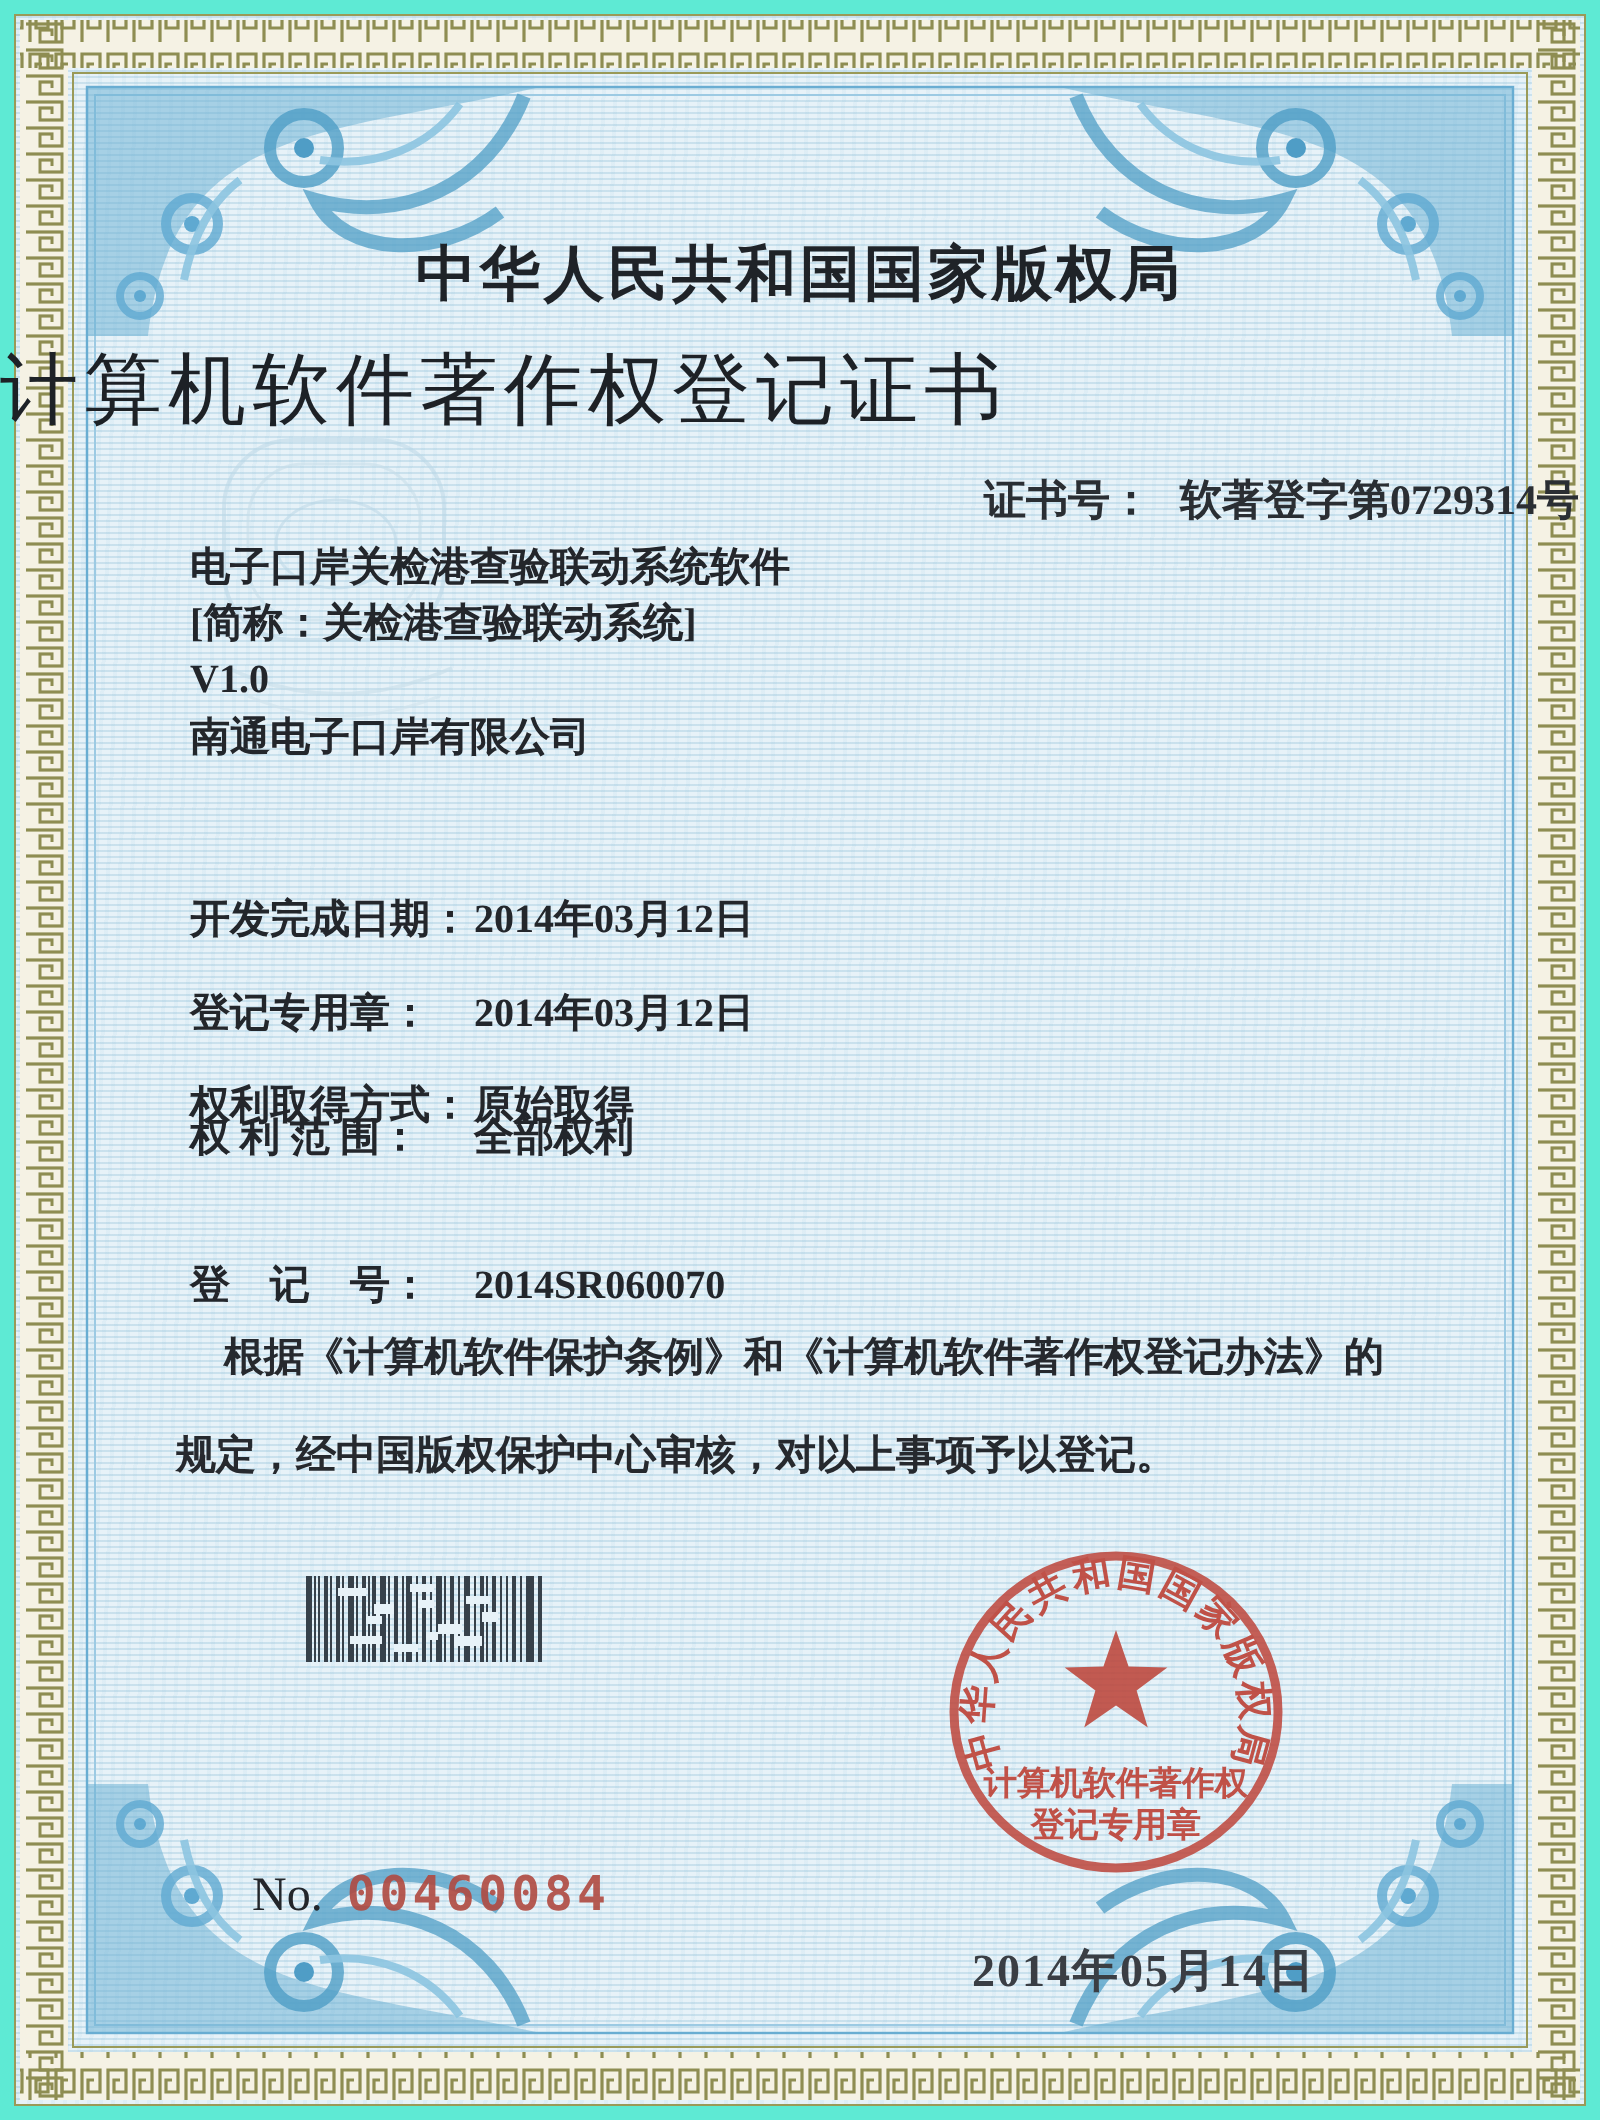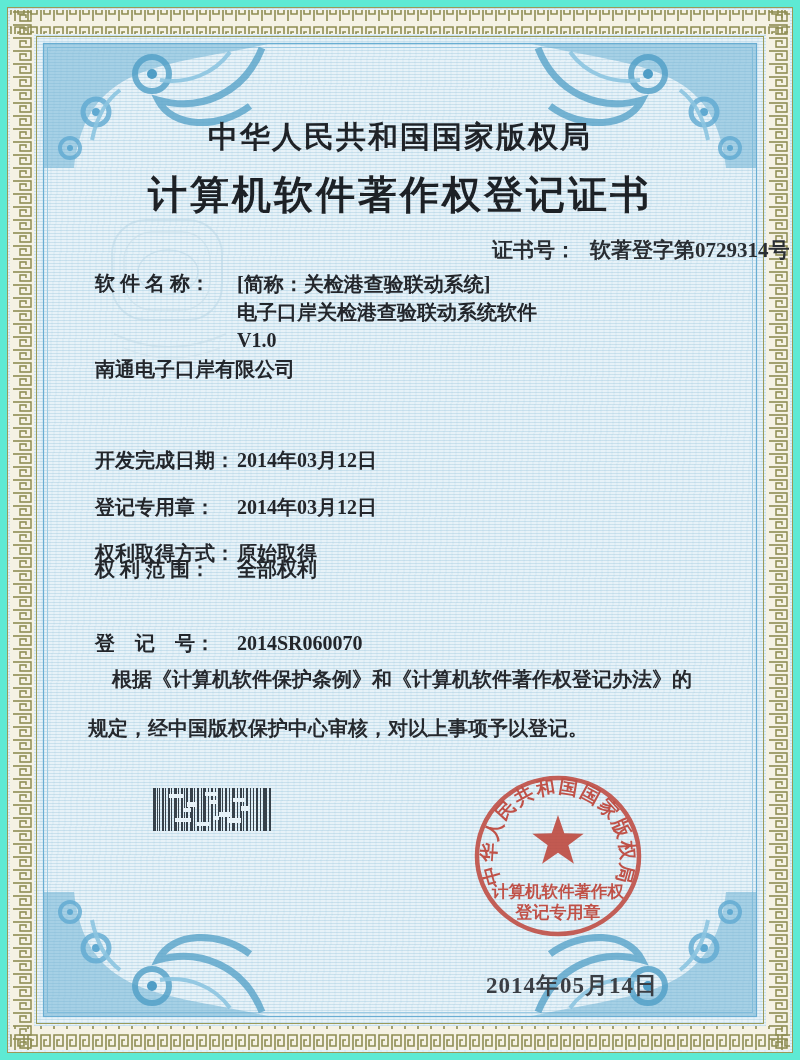--- a/index.html
+++ b/index.html
@@ -6,22 +6,22 @@
   body{width:800px;height:1060px;overflow:hidden;font-family:"Liberation Serif","DejaVu Serif",serif;}
   .page{position:relative;width:800px;height:1060px;background:#5eead4;}
   .paper{position:absolute;inset:8px;
     background:
       repeating-linear-gradient(180deg, rgba(124,180,208,.28) 0 1px, rgba(255,255,255,0) 1px 3px),
       repeating-linear-gradient(92deg, rgba(160,205,228,.12) 0 2px, rgba(255,255,255,0) 2px 6px),
       #e7f2f8;}
   svg.deco{position:absolute;left:0;top:0;pointer-events:none;}
   .authority{position:absolute;left:0;right:0;top:117px;text-align:center;
     font-size:30px;font-weight:bold;letter-spacing:2px;color:#1f2328;}
-  .cert-title{position:absolute;left:0;right:0;top:168px;text-align:center;
-    font-size:39px;font-weight:bold;letter-spacing:3px;color:#1d2126;}
+  .cert-title{position:absolute;left:0;right:0;top:168px;
+    font-size:39px;font-weight:normal;letter-spacing:3px;color:#1d2126;}
   .certno{position:absolute;top:236px;left:492px;font-size:21px;font-weight:bold;color:#2a2e33;}
   .certno .val{margin-left:14px;}
   .frow{position:absolute;left:95px;right:58px;display:flex;color:#23262b;}
   .flabel{width:142px;flex:0 0 142px;font-size:20px;font-weight:bold;white-space:nowrap;}
   .fvalue{font-size:20px;font-weight:bold;line-height:28px;}
   .fvalue div{min-height:28px;}
   .frow.single .flabel,.frow.single .fvalue{line-height:26px;}
   .statement{position:absolute;left:88px;right:60px;top:655px;font-size:20px;font-weight:bold;
     line-height:49px;color:#26292e;}
   .statement .l1{text-indent:24px;}
@@ -92,24 +92,23 @@
   </svg>
 
   <div class="authority">中华人民共和国国家版权局</div>
   <div class="cert-title">计算机软件著作权登记证书</div>
 
   <div class="certno">
     <span>证书号：</span><span class="val">软著登字第0729314号</span>
   </div>
 
   <div class="frow" style="top:270px">
-    <div class="flabel">软 件 名 称：</div>
     <div class="fvalue">
+      <div>电子口岸关检港查验联动系统软件</div>
       <div>[简称：关检港查验联动系统]</div>
-      <div>电子口岸关检港查验联动系统软件</div>
       <div>V1.0</div>
     </div>
   </div>
   <div class="frow single" style="top:356px">
     <div class="fvalue">南通电子口岸有限公司</div>
   </div>
   <div class="frow single" style="top:447px">
     <div class="flabel">开发完成日期：</div>
     <div class="fvalue">2014年03月12日</div>
   </div>
@@ -184,20 +183,23 @@
         <rect x="80" y="10" width="12" height="4"></rect>
           <rect x="74" y="30" width="14" height="5"></rect>
         <rect x="30" y="20" width="8" height="4"></rect>
           <rect x="88" y="18" width="8" height="5"></rect>
         <rect x="56" y="12" width="8" height="4"></rect>
           <rect x="60" y="28" width="6" height="4"></rect>
       </g>
     </svg>
   </div>
 
+  <div class="serial">
+    <span>No.</span><span class="num">00460084</span>
+  </div>
 
   <div class="issue-date">2014年05月14日</div>
 
   <div class="seal-wrap">
     <svg width="214" height="200" viewBox="0 0 214 200">
       <ellipse cx="106" cy="100" rx="81" ry="78" fill="none" stroke="#bd4136" stroke-width="4.5" opacity="0.92"></ellipse>
       <path id="sealArc" d="M51.4,131.5 A63,63 0 1 1 160.6,131.5" fill="none"></path>
       <text font-size="19" font-weight="bold" fill="#bd4136" font-family="Liberation Serif, DejaVu Serif, serif" letter-spacing="2">
         <textPath href="#sealArc" startOffset="50%" text-anchor="middle">中华人民共和国国家版权局</textPath>
       </text>

